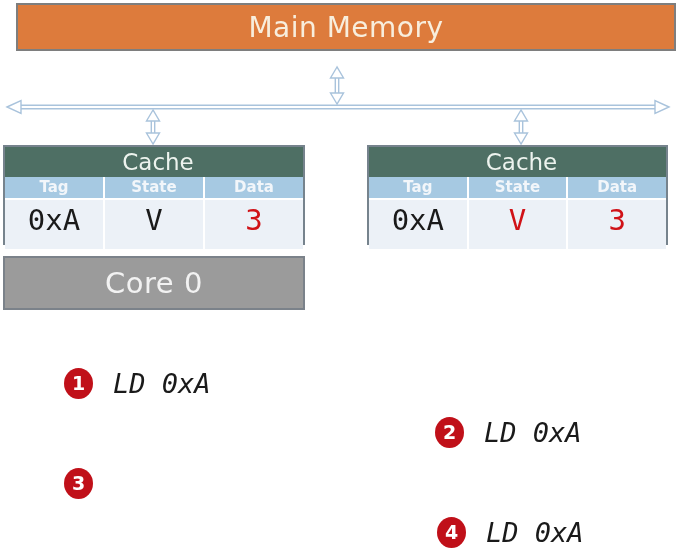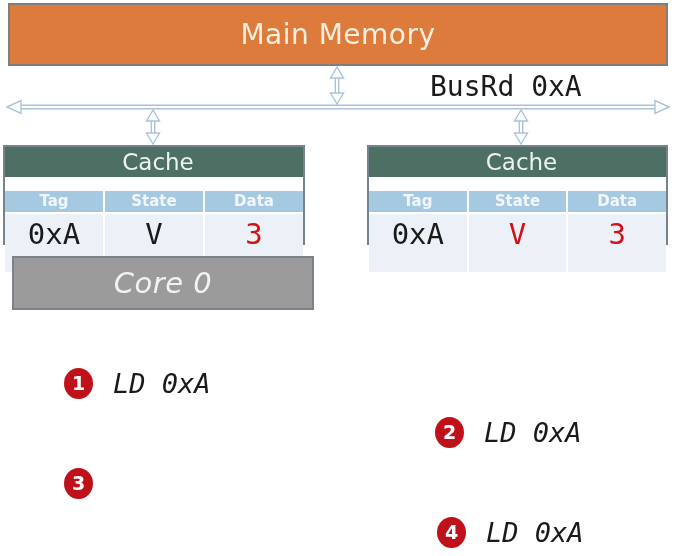--- a/index.html
+++ b/index.html
@@ -4,21 +4,21 @@
 <style>
   html,body{margin:0;padding:0;background:#ffffff;}
   .stage{
     position:relative;width:676px;height:556px;background:#ffffff;overflow:hidden;
     font-family:"DejaVu Sans","Liberation Sans",sans-serif;
   }
   .mono{font-family:"DejaVu Sans Mono","Liberation Mono",monospace;}
 
   
   .memory{
-    position:absolute;left:8px;top:3px;width:660px;height:63px;box-sizing:border-box;
+    position:absolute;left:16px;top:3px;width:660px;height:48px;box-sizing:border-box;
     background:#DD7B3C;border:2px solid #7E7E7E;
     display:flex;align-items:center;justify-content:center;
   }
   .memory span{color:#F8EEDD;font-size:28px;letter-spacing:0.5px;}
 
   
   .connectors{position:absolute;left:0;top:0;width:676px;height:556px;pointer-events:none;}
 
   
   .busrd{
@@ -30,37 +30,37 @@
     position:absolute;top:145px;width:302px;height:100px;box-sizing:border-box;
     background:#ffffff;border:2px solid #76838D;
   }
   .cache-left{left:3px;}
   .cache-right{left:367px;width:301px;}
   .cache-title{
     height:30px;line-height:30px;text-align:center;background:#4E6F64;
     color:#EDF3EE;font-size:23px;padding-left:8px;
   }
   .cache-grid{display:grid;grid-template-columns:1fr 1fr 1fr;gap:2px;background:#ffffff;margin-top:2px;}
-  .cache-grid.head{margin-top:14px;}
+  .cache-grid.head{margin-top:0;}
   .th{
     height:21px;line-height:21px;text-align:center;background:#A6C9E2;
     color:#F2F6FA;font-size:15px;font-weight:bold;
   }
   .td{
-    height:58px;line-height:41px;text-align:center;background:#ECF1F7;
+    height:49px;line-height:41px;text-align:center;background:#ECF1F7;
     font-size:29px;color:#1a1a1a;
   }
 
   
   .core{
     position:absolute;top:256px;width:302px;height:54px;box-sizing:border-box;
     background:#9B9B9B;border:2px solid #7B828A;
     display:flex;align-items:center;justify-content:center;
   }
-  .core-left{left:12px;font-style:italic;}
+  .core-left{left:3px;}
   .core-right{left:367px;width:301px;}
   .core span{color:#F2F2F2;font-size:29px;letter-spacing:0.5px;}
 
   
   .op{position:absolute;display:flex;align-items:center;gap:20px;height:32px;}
   .op-1{left:64px;top:367px;}
   .op-2{left:435px;top:416px;}
   .op-3{left:64px;top:467px;}
   .op-4{left:437px;top:516px;}
   .badge{
@@ -116,21 +116,20 @@
         <line x1="519.3" y1="119" x2="519.3" y2="135"></line>
         <line x1="522.7" y1="119" x2="522.7" y2="135"></line>
       </g>
       <g fill="#ffffff" stroke="#A9C3DC" stroke-width="1.4">
         <polygon points="521,110 514.5,121 527.5,121"></polygon>
         <polygon points="521,144 514.5,133 527.5,133"></polygon>
       </g>
     </g>
   </svg>
 
-  <div class="busrd mono">BusRd 0xA</div>
 
   <div class="cache cache-left">
     <div class="cache-title">Cache</div>
     <div class="cache-grid head">
       <div class="th">Tag</div>
       <div class="th">State</div>
       <div class="th">Data</div>
     </div>
     <div class="cache-grid">
       <div class="td mono" style="color: rgb(26, 26, 26);">0xA</div>

